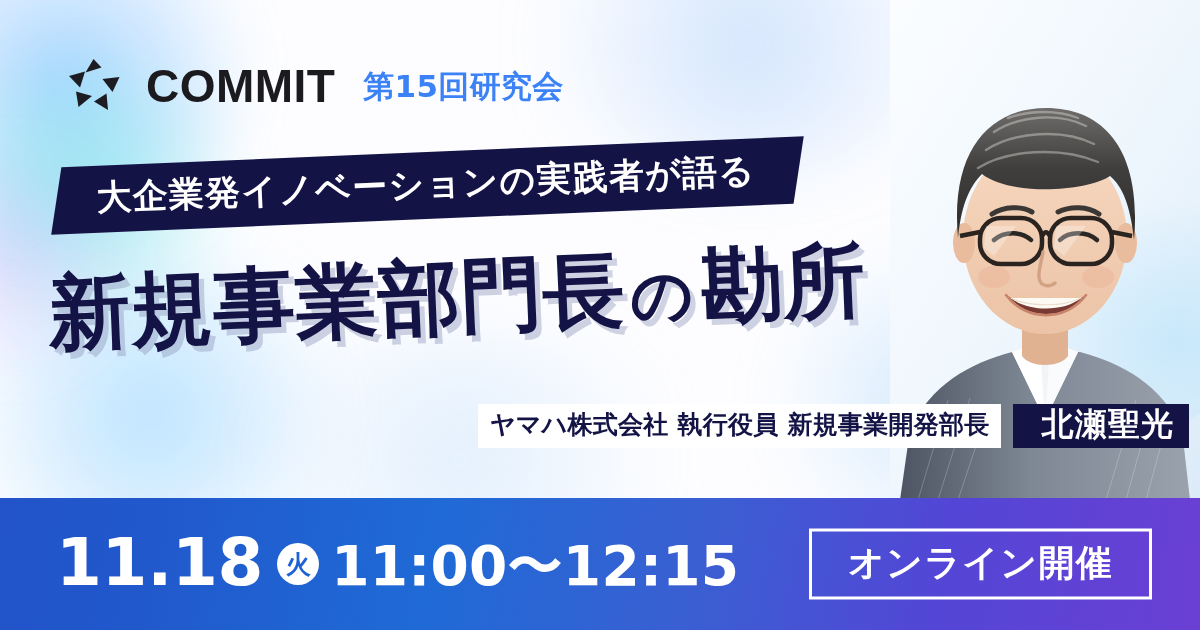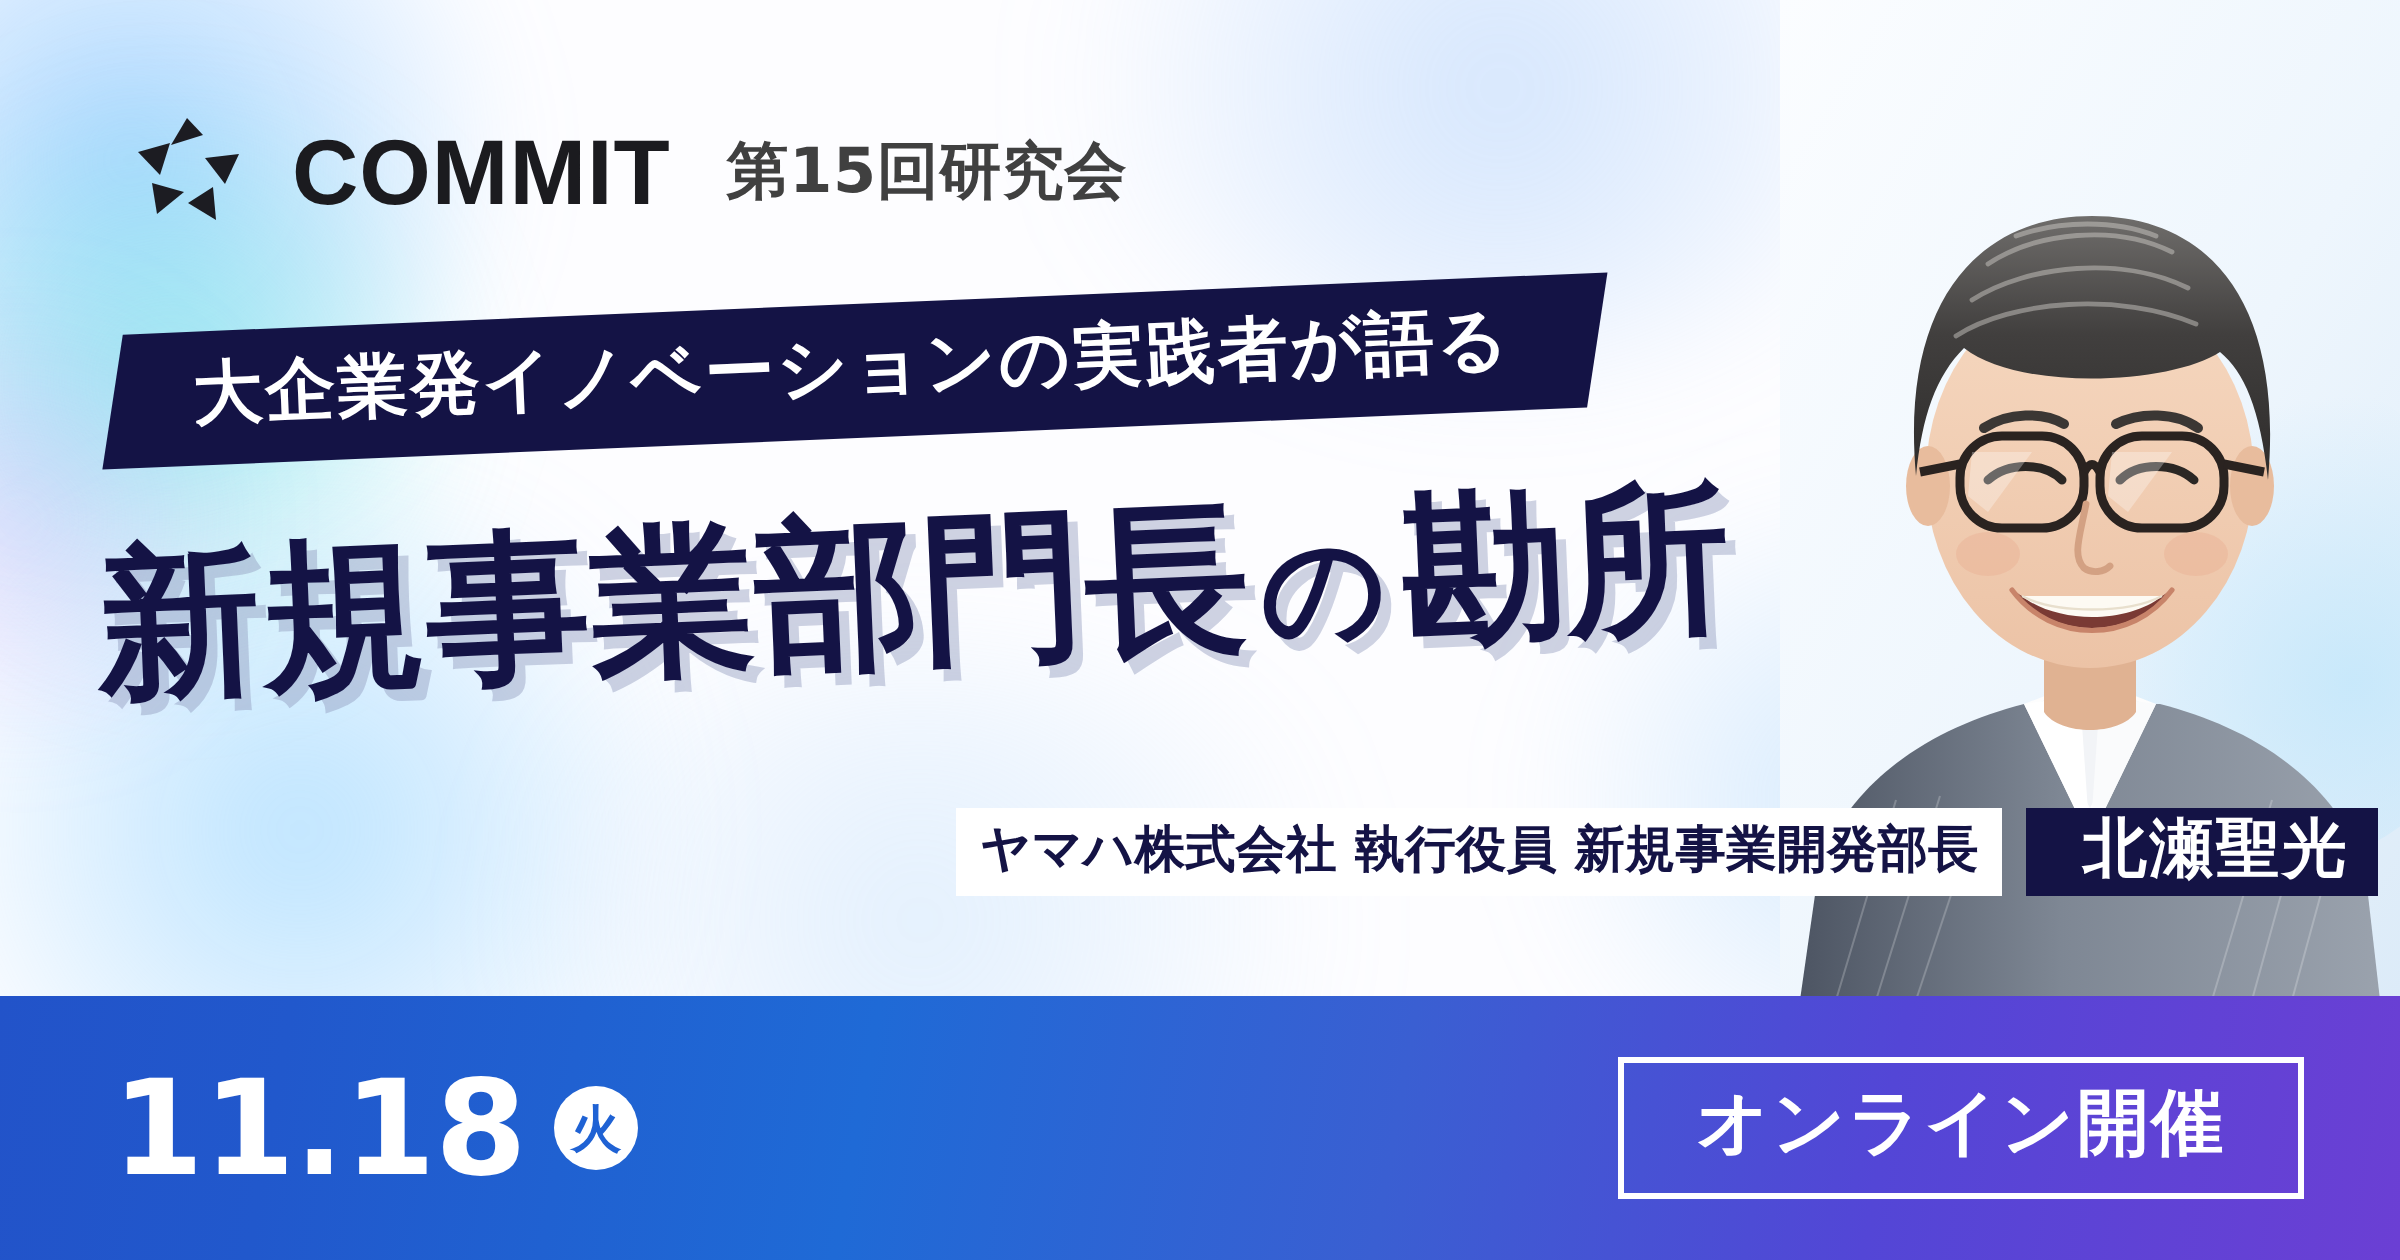--- a/index.html
+++ b/index.html
@@ -39,21 +39,21 @@
     filter:blur(26px);}
 
   
   .header{position:absolute;left:66px;top:58px;display:flex;align-items:center;gap:22px;z-index:30;}
   .logo-mark{width:58px;height:56px;flex:none;display:block;}
   .logo-word{
     font-size:46px;font-weight:bold;color:#1b1b1f;letter-spacing:.01em;
     line-height:1;white-space:nowrap;font-family:"Liberation Sans",sans-serif;
   }
   .header-edition{
-    font-size:31px;font-weight:bold;color:#404040;letter-spacing:.01em;
+    font-size:31px;font-weight:bold;color:#3b82f6;letter-spacing:.01em;
     line-height:1;white-space:nowrap;margin-left:6px;
     font-family:"DejaVu Sans","Liberation Sans",sans-serif;
   }
 
   
   .portrait{
     position:absolute;right:0;top:0;width:310px;height:500px;z-index:12;overflow:hidden;
   }
 
   
@@ -270,17 +270,18 @@
 
   <div class="speaker-row">
     <div class="affiliation">ヤマハ株式会社 執行役員 新規事業開発部長</div>
     <div class="speaker-name">北瀬聖光</div>
   </div>
 
   <div class="bottom-bar">
     <div class="datetime">
       <span class="dt-date">11.18</span>
       <span class="dt-day">火</span>
+      <span class="dt-time">11:00〜12:15</span>
     </div>
     <div class="online-badge">オンライン開催</div>
   </div>
 
 </div>
 
 </body></html>

